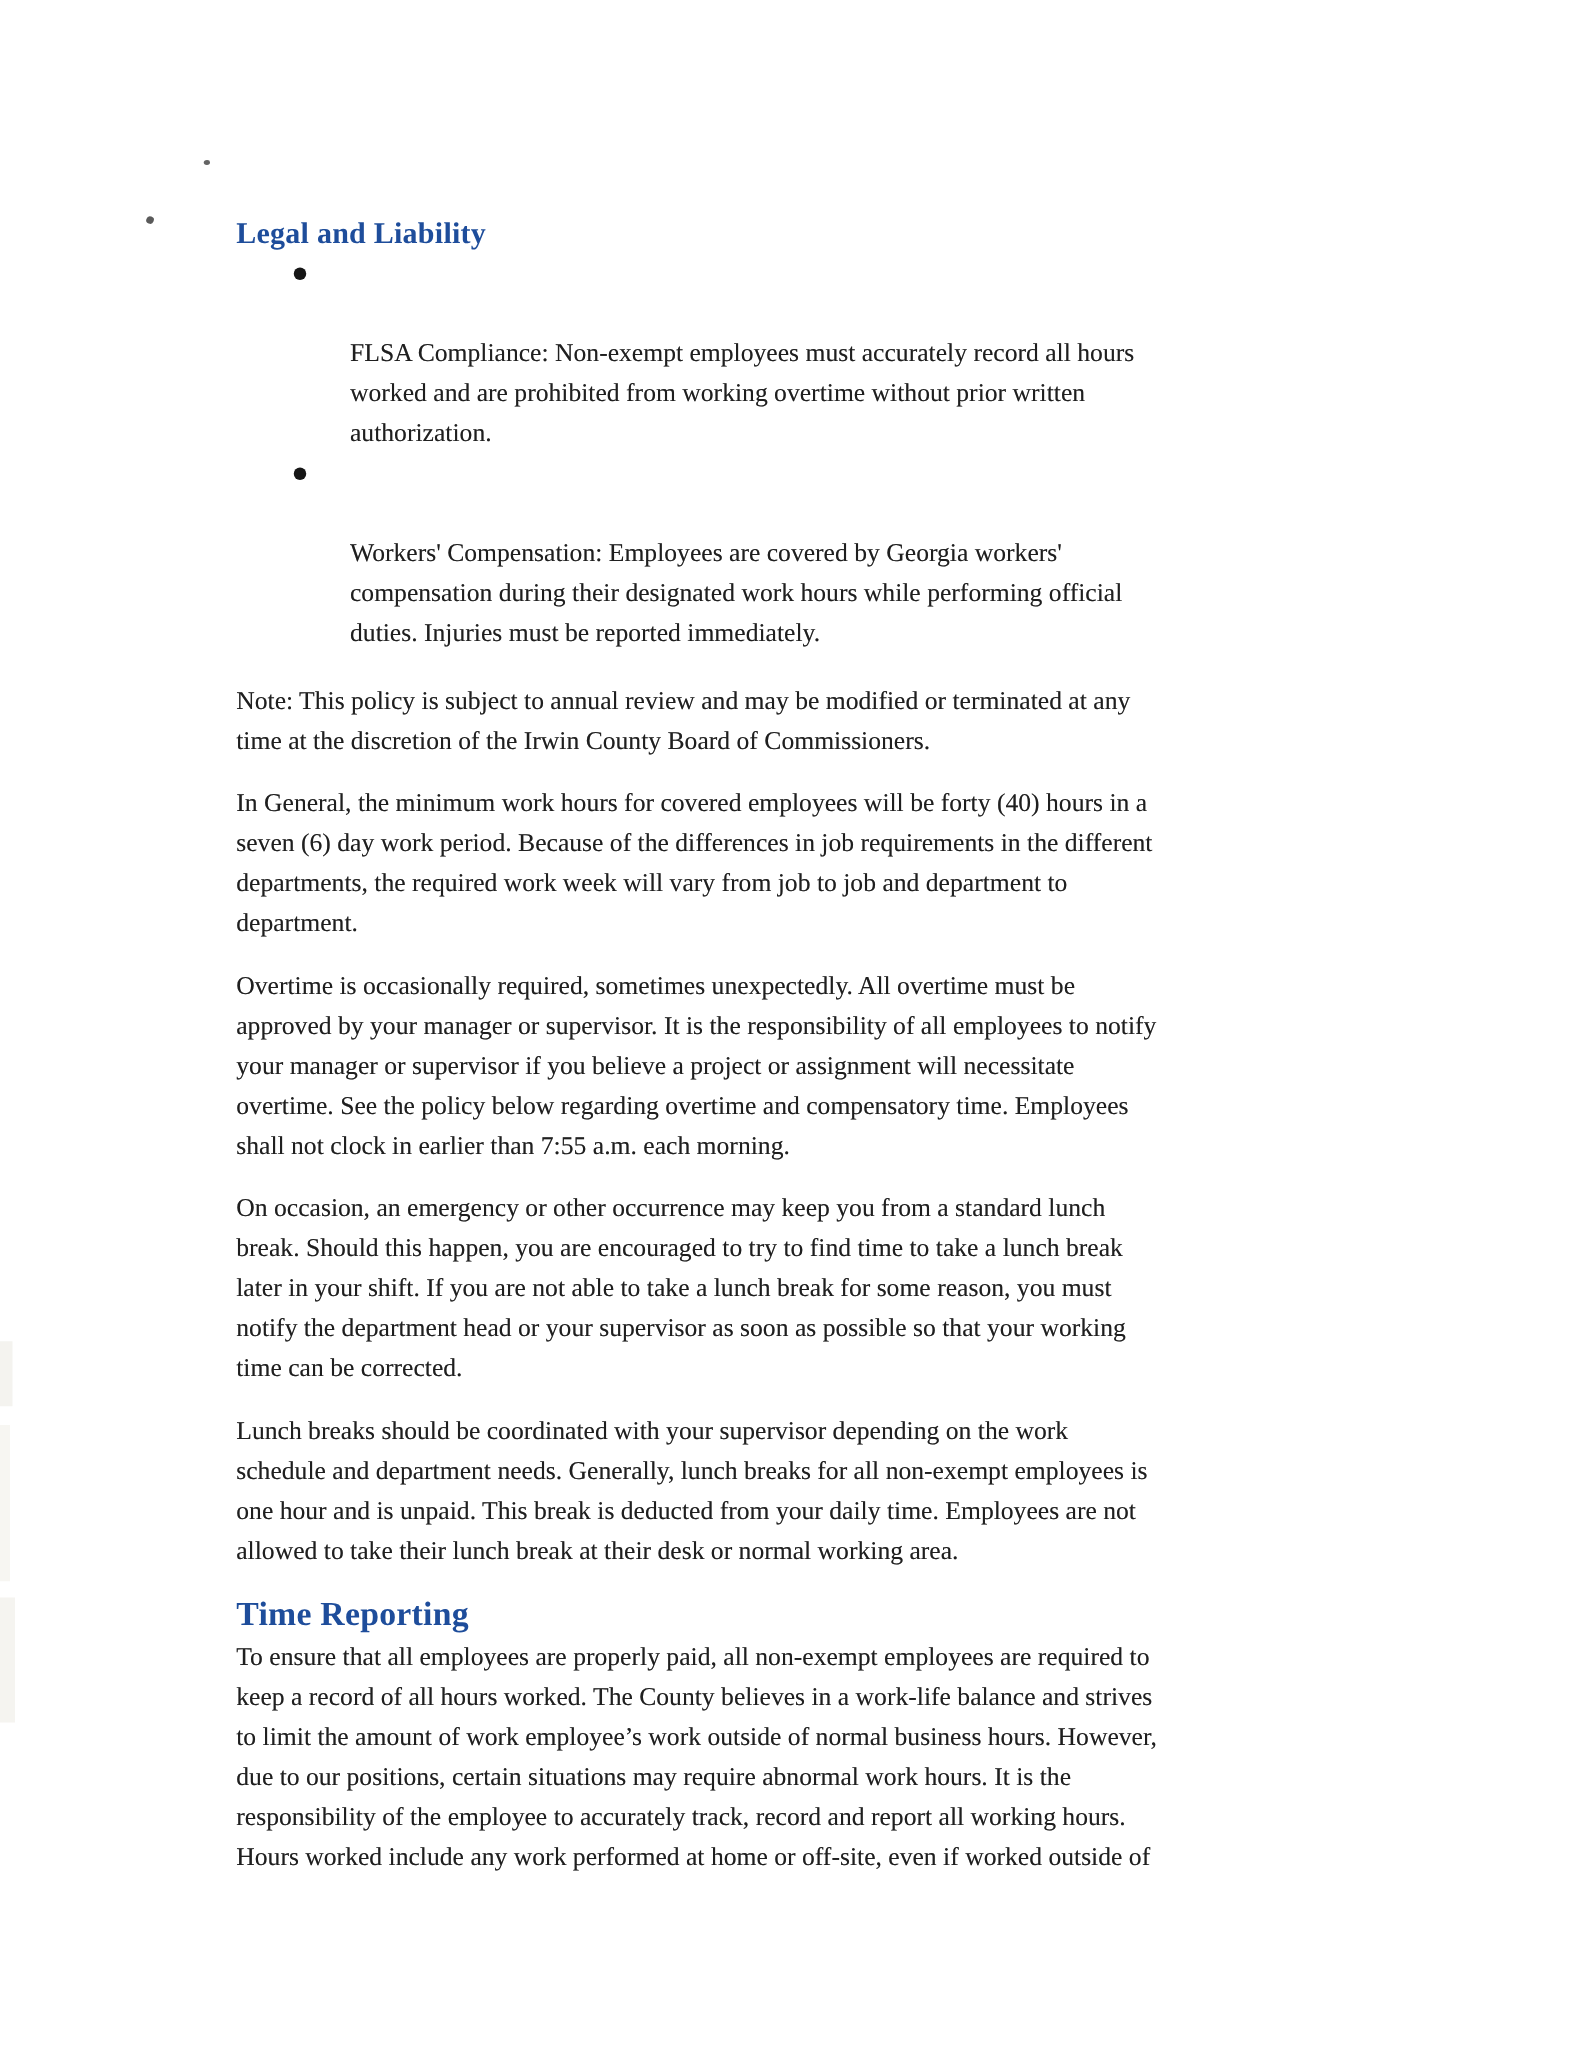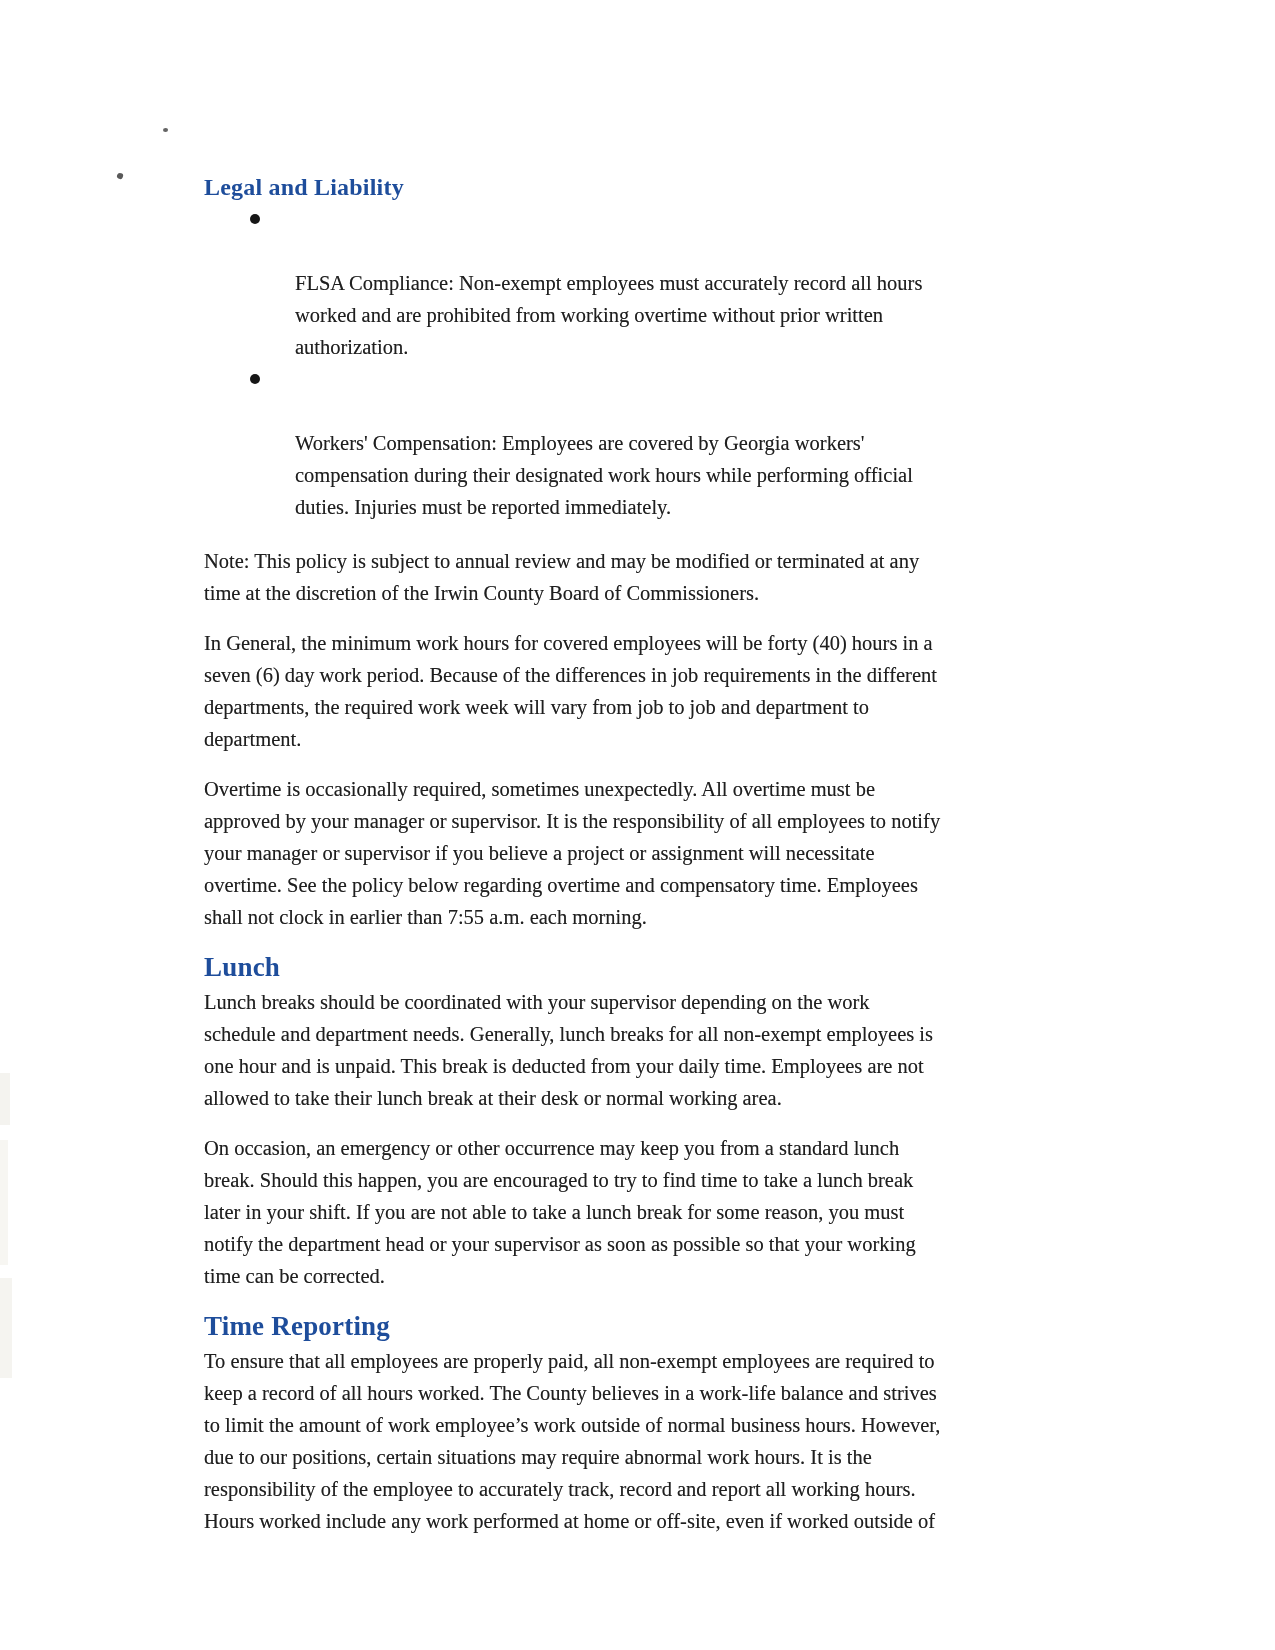--- a/index.html
+++ b/index.html
@@ -11,21 +11,21 @@
     width: 1275px;
     height: 1650px;
     margin: 0 auto;
     background: var(--page-bg, #ffffff);
     overflow: hidden;
     color: var(--body-color, #1f1f1f);
   }
 
   .content {
     position: absolute;
-    left: 204px;
+    left: 189px;
     top: 174px;
     width: 860px;
   }
 
   .h-small {
     font-size: 24px;
     line-height: 26px;
     font-weight: bold;
     color: var(--heading-color, #1e4d9b);
     letter-spacing: 0.2px;
@@ -124,32 +124,31 @@
 seven (6) day work period. Because of the differences in job requirements in the different
 departments, the required work week will vary from job to job and department to
 department.</div>
 
     <div class="para">Overtime is occasionally required, sometimes unexpectedly. All overtime must be
 approved by your manager or supervisor. It is the responsibility of all employees to notify
 your manager or supervisor if you believe a project or assignment will necessitate
 overtime. See the policy below regarding overtime and compensatory time. Employees
 shall not clock in earlier than 7:55 a.m. each morning.</div>
 
-    <div class="h-large">Lunch</div>
-
-    <div class="para">Lunch breaks should be coordinated with your supervisor depending on the work
-schedule and department needs. Generally, lunch breaks for all non-exempt employees is
-one hour and is unpaid. This break is deducted from your daily time. Employees are not
-allowed to take their lunch break at their desk or normal working area.</div>
 
     <div class="para">On occasion, an emergency or other occurrence may keep you from a standard lunch
 break. Should this happen, you are encouraged to try to find time to take a lunch break
 later in your shift. If you are not able to take a lunch break for some reason, you must
 notify the department head or your supervisor as soon as possible so that your working
 time can be corrected.</div>
+
+    <div class="para">Lunch breaks should be coordinated with your supervisor depending on the work
+schedule and department needs. Generally, lunch breaks for all non-exempt employees is
+one hour and is unpaid. This break is deducted from your daily time. Employees are not
+allowed to take their lunch break at their desk or normal working area.</div>
 
     <div class="h-large">Time Reporting</div>
 
     <div class="para tr-para">To ensure that all employees are properly paid, all non-exempt employees are required to
 keep a record of all hours worked. The County believes in a work-life balance and strives
 to limit the amount of work employee’s work outside of normal business hours. However,
 due to our positions, certain situations may require abnormal work hours. It is the
 responsibility of the employee to accurately track, record and report all working hours.
 Hours worked include any work performed at home or off-site, even if worked outside of</div>
 

